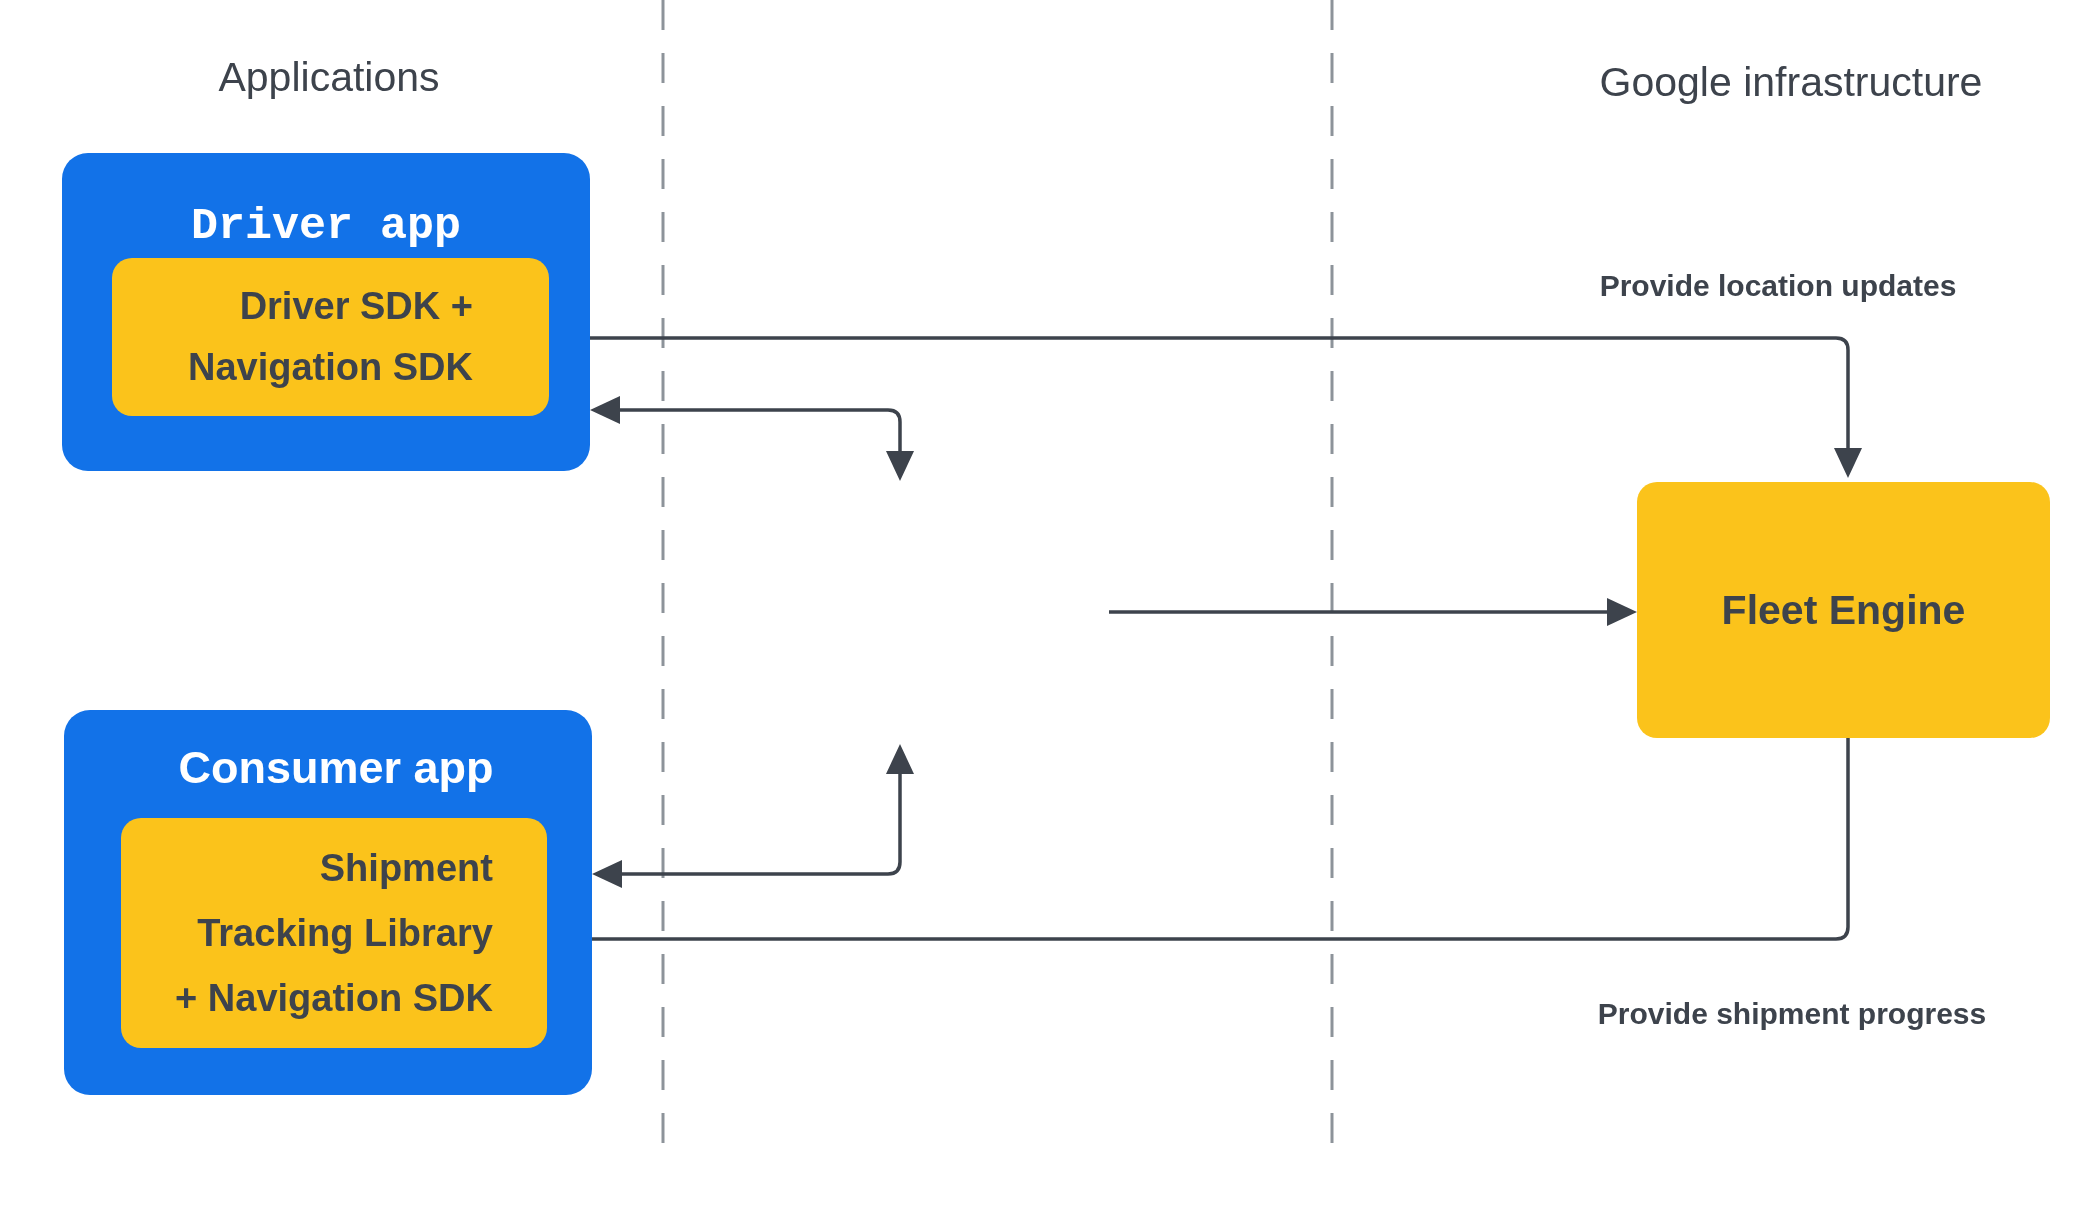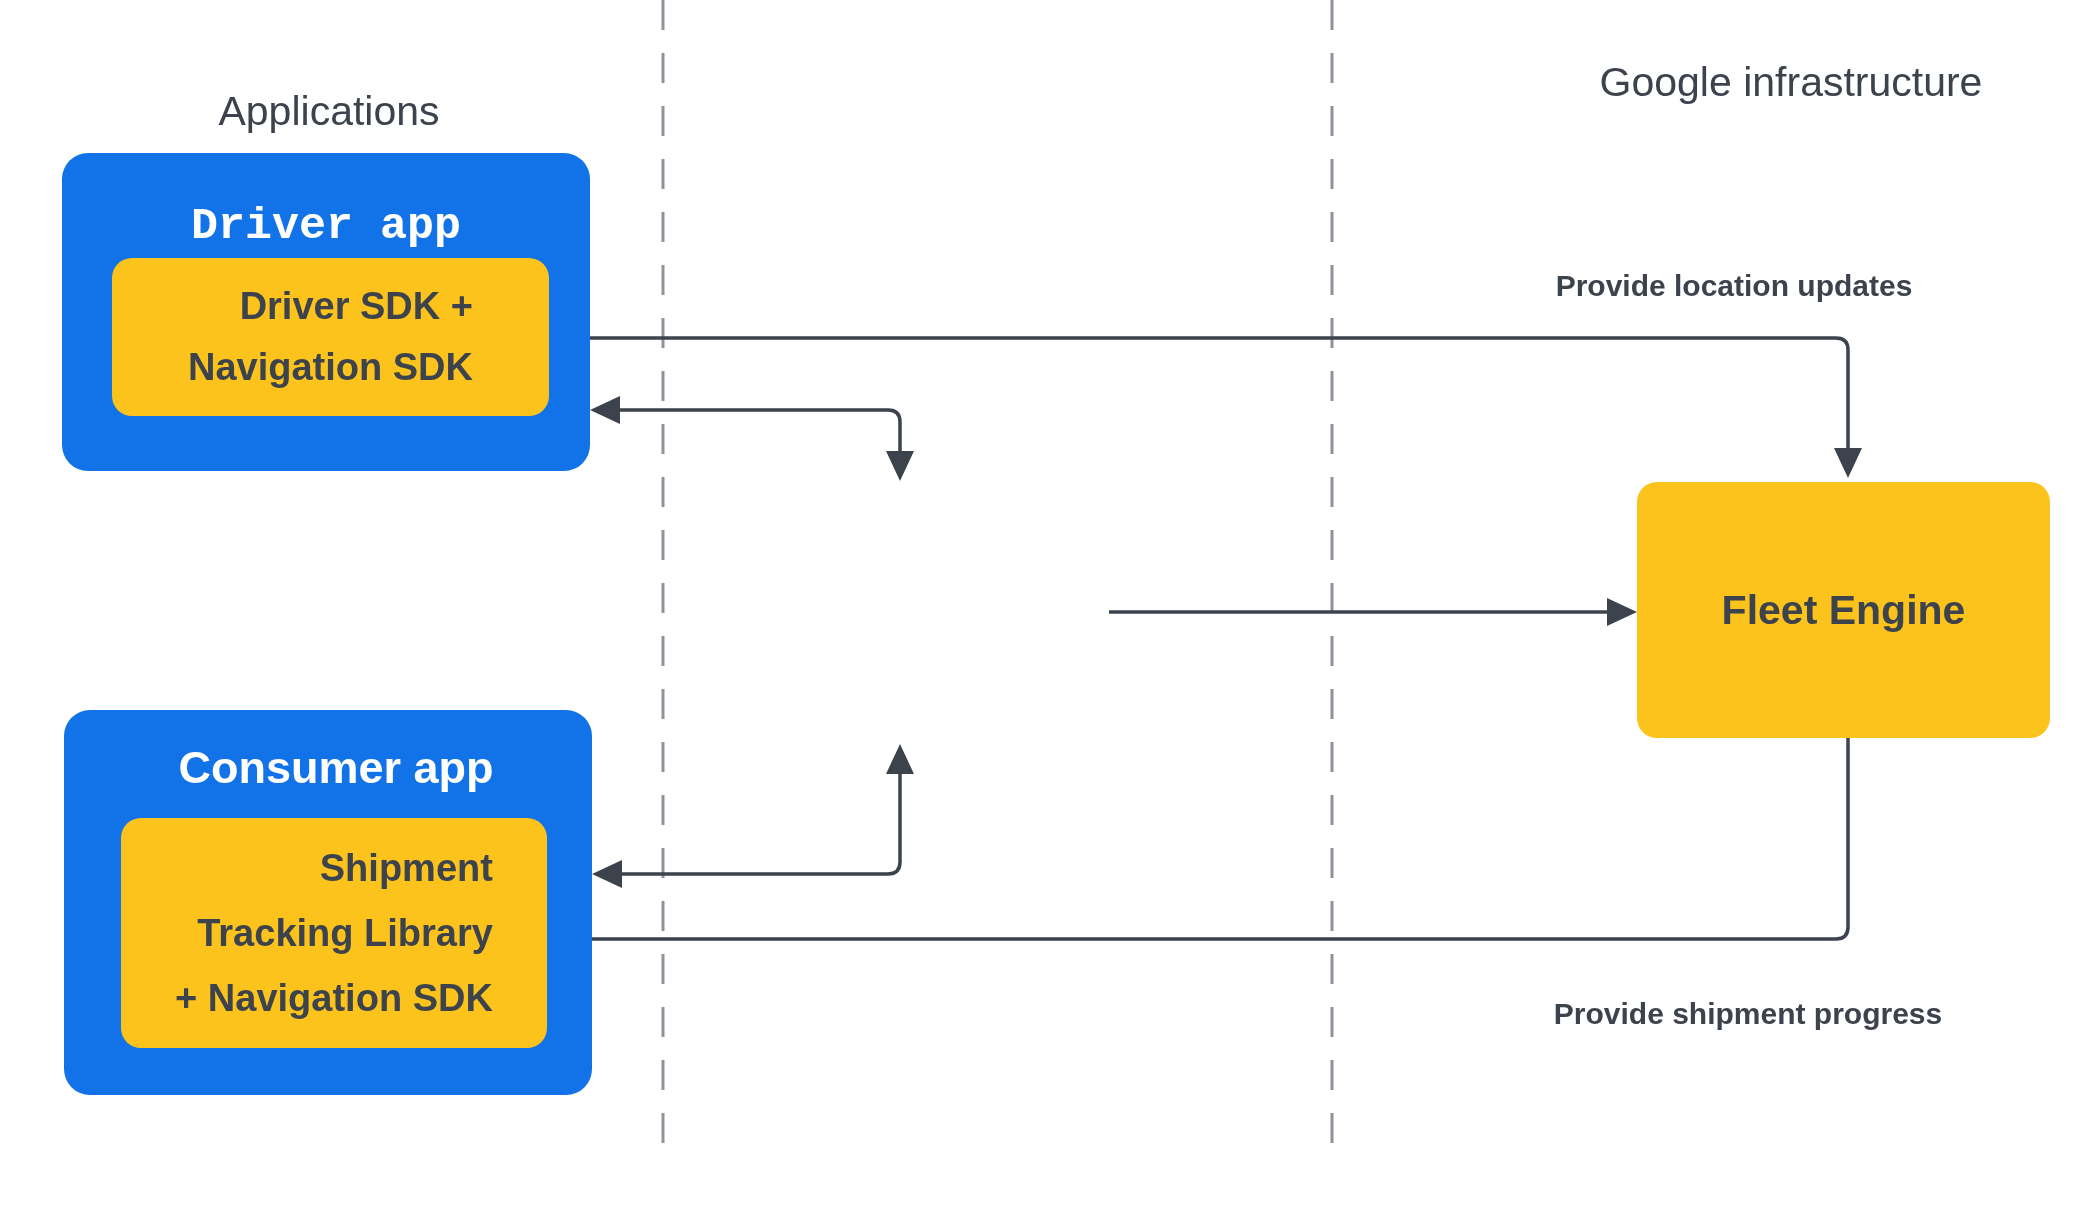--- a/index.html
+++ b/index.html
@@ -51,21 +51,21 @@
   .fleet-label  { color: var(--ink); font-size: 41px; }
 
   
   .edge-label {
     position: absolute;
     font-weight: 700;
     color: var(--ink);
     font-size: 30px;
     white-space: nowrap;
   }
-  .edge-label.centered { transform: translate(-50%, -50%); }
+  .edge-label.centered { transform: translate(-50%, -50%); margin-left: 44px; }
   .edge-label.two-line { line-height: 43px; white-space: pre-line; }
 
   
   .arrow { stroke: var(--ink); stroke-width: 3.5; fill: none; }
   .head  { fill: var(--ink); stroke: none; }
   .dash  { stroke: var(--line); stroke-width: 3; stroke-dasharray: 30 23; fill: none; }
 </style>
 </head>
 <body>
 
@@ -88,21 +88,21 @@
     <polygon class="head" points="1637,612 1607,598 1607,626"></polygon>
 
     <path class="arrow" d="M 900 772 V 862 Q 900 874 888 874 H 622"></path>
     <polygon class="head" points="900,744 886,774 914,774"></polygon>
     <polygon class="head" points="592,874 622,860 622,888"></polygon>
 
     <path class="arrow" d="M 1848 738 V 927 Q 1848 939 1836 939 H 577"></path>
     <polygon class="head" points="547,939 577,925 577,953"></polygon>
   </svg>
 
-  <div class="col-header" style="left:329px; top:77px;margin-top:34px;">Applications</div>
+  <div class="col-header" style="left:329px; top:77px;">Applications</div>
   <div class="col-header" style="left:1791px; top:82px;">Google infrastructure</div>
 
   <div class="box blue" style="left:62px; top:153px; width:528px; height:318px;">
     <div class="box-title" style="top:48px;font-family:Liberation Mono, monospace;">Driver app</div>
   </div>
   <div class="box yellow center" style="left:112px; top:258px; width:437px; height:158px;">
     <div class="sdk-label prewrap">Driver SDK +
 Navigation SDK</div>
   </div>
 

